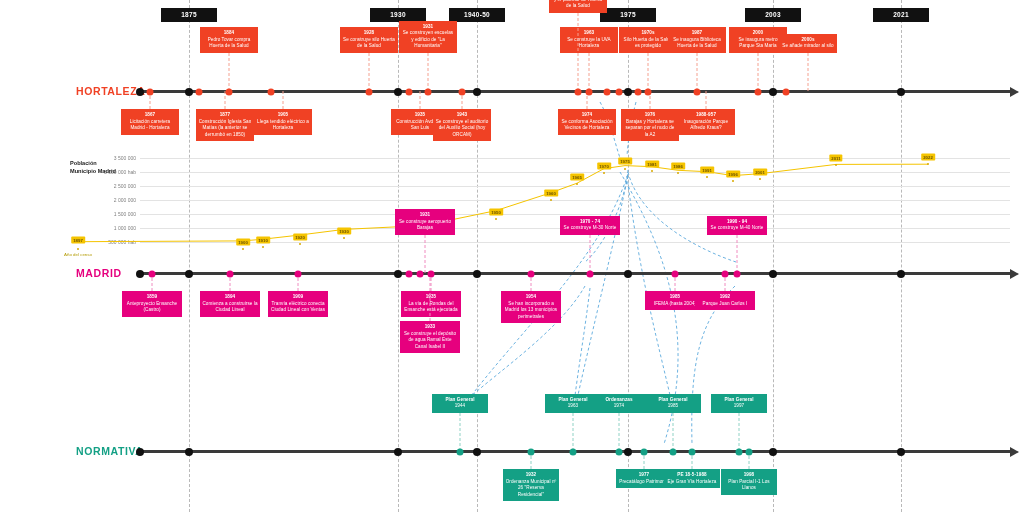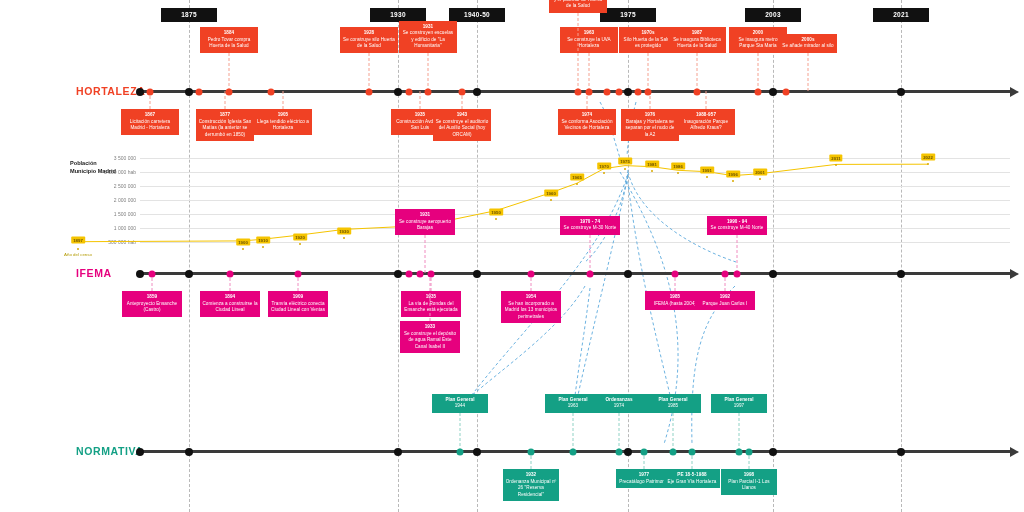--- a/index.html
+++ b/index.html
@@ -273,21 +273,21 @@
       <div class="dot red" style="left: 638px; top: 92px;"></div>
       <div class="dot red" style="left: 648px; top: 92px;"></div>
       <div class="dot red" style="left: 697px; top: 92px;"></div>
       <div class="dot red" style="left: 758px; top: 92px;"></div>
       <div class="dot black" style="left: 773px; top: 92px;"></div>
       <div class="dot red" style="left: 786px; top: 92px;"></div>
       <div class="dot black" style="left: 901px; top: 92px;"></div>
     </div>
 
   <div class="axis" style="top:272px;"></div>
-  <div class="axis-title madrid" style="top:273px;">IFEMA</div>
+  <div class="axis-title madrid" style="top:273px;">MADRID</div>
   <div id="madrid-layer">
       <div class="stem pink" style="left: 152px; top: 273px; height: 18px;"></div>
       <div class="card pink" style="left: 152px; width: 60px; top: 291px;"><span class="yr">1859</span><span>Anteproyecto Ensanche (Castro)</span></div>
       <div class="stem pink" style="left: 230px; top: 273px; height: 18px;"></div>
       <div class="card pink" style="left: 230px; width: 60px; top: 291px;"><span class="yr">1894</span><span>Comienza a construirse la Ciudad Lineal</span></div>
       <div class="stem pink" style="left: 298px; top: 273px; height: 18px;"></div>
       <div class="card pink" style="left: 298px; width: 60px; top: 291px;"><span class="yr">1909</span><span>Tranvía eléctrico conecta Ciudad Lineal con Ventas</span></div>
       <div class="stem pink" style="left: 425px; bottom: 239px; height: 38px;"></div>
       <div class="card pink" style="left: 425px; width: 60px; bottom: 277px;"><span class="yr">1931</span><span>Se construye aeropuerto Barajas</span></div>
       <div class="stem pink" style="left: 431px; top: 273px; height: 18px;"></div>

